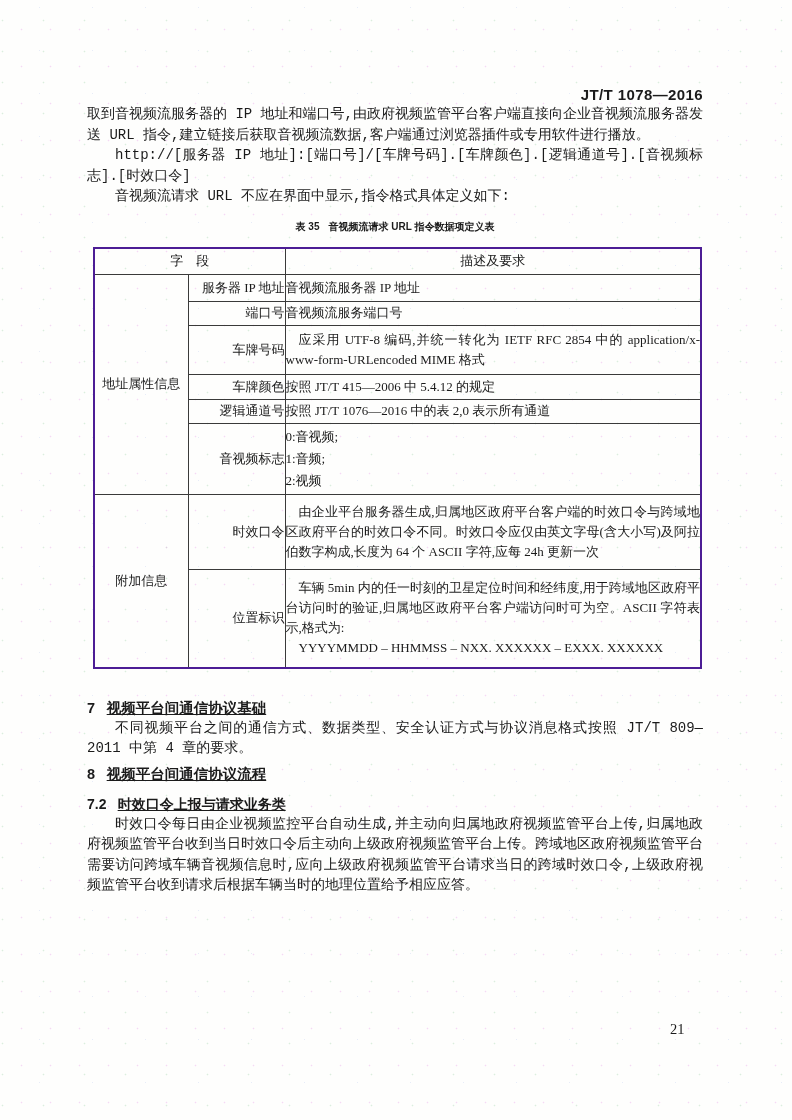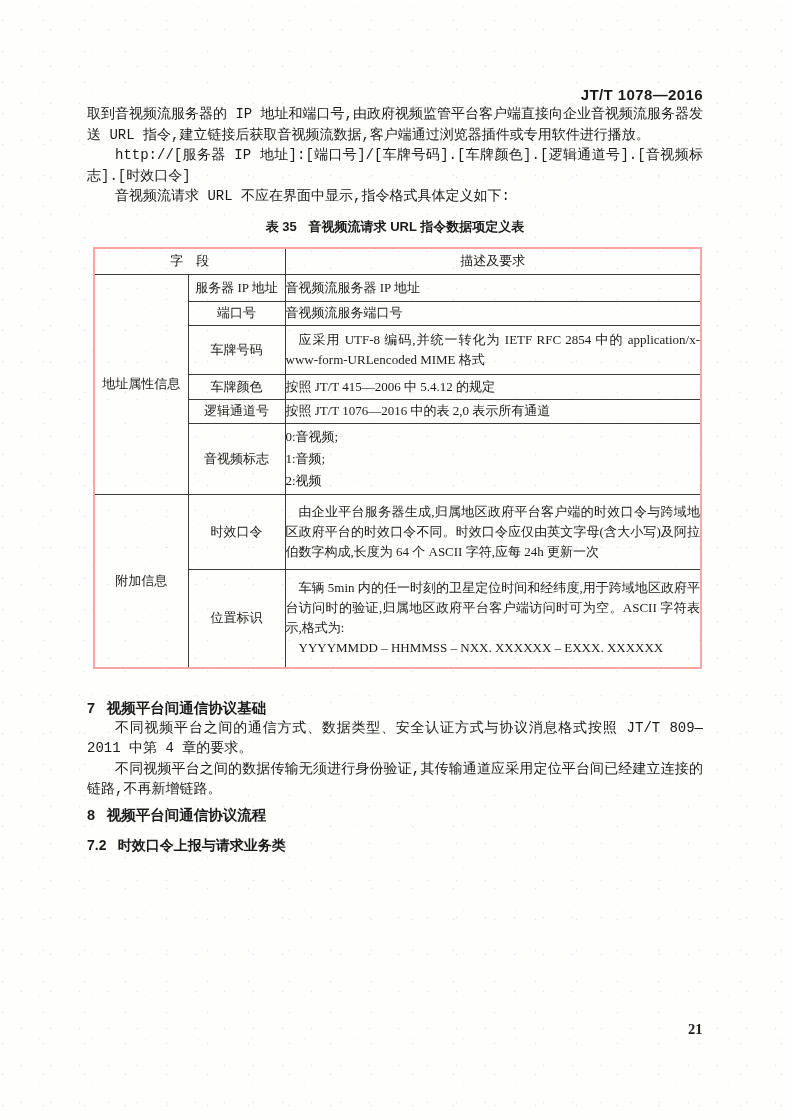--- a/index.html
+++ b/index.html
@@ -37,79 +37,78 @@
     font-family: Liberation Mono, monospace;
   }
   p.indent { text-indent: 2em; }
   .mt16 { margin-top: 16px; }
 
   .caption {
     margin-top: 11px;
     text-align: center;
     font-family: "Liberation Sans", "DejaVu Sans", sans-serif;
     font-weight: bold;
-    font-size: 13px;
+    font-size: 10px;
     line-height: 18px;
   }
   .cap-gap { margin-left: 0.9em; }
 
   table.t35 {
     margin-top: 11px;
     margin-left: 6px;
     border-collapse: collapse;
     table-layout: fixed;
     width: 607px;
     font-size: 13px;
-    border: 2px solid #fca5a5;
+    border: 2px solid #4c1d95;
   }
   table.t35 th, table.t35 td {
     border: 1px solid #3a3a3a;
     padding: 0;
     vertical-align: middle;
   }
   table.t35 tr.thead-row th {
     height: 25px;
     font-weight: normal;
     text-align: center;
     font-size: 13px;
   }
   td.group { text-align: center; }
-  td.field { padding-left: 12px; text-align: center; }
+  td.field { padding-left: 12px; text-align: right; }
   td.desc  { padding-left: 10px; padding-right: 10px; line-height: 20px; }
   td.desc .cell-para { display: block; text-indent: 1em; text-align: justify; }
   td.desc .cell-line { display: block; line-height: 22px; }
   td.desc .cell-format { display: block; text-indent: 1em; }
   tr.rh26 td { height: 26px; }
   tr.rh23 td { height: 23px; }
   tr.rh48 td { height: 48px; }
   tr.rh24 td { height: 24px; }
   tr.rh70 td { height: 70px; }
   tr.rh74 td { height: 74px; }
   tr.rh97 td { height: 97px; }
 
   .sec-h {
     font-family: "Liberation Sans", "DejaVu Sans", sans-serif;
     font-weight: bold;
     font-size: 14.5px;
     line-height: 19px;
   }
-  .sec-h .ht { margin-left: 0.8em; }
+  .sec-h .ht { margin-left: 0.8em; text-decoration: underline; }
   .h-s7  { margin-top: 30px; }
   .p-s7a { margin-top: 21px; }
   .p-s7b { margin-top: 2px; }
   .h-s8  { margin-top: 6px; }
   .h-s81 { margin-top: 11px; font-size: 14px; }
   .p-s81 { margin-top: 16px; }
 
   .page-number {
     position: absolute;
-    left: 688px; top: 1021px;
+    left: 670px; top: 1021px;
     font-size: 14.5px;
     line-height: 17px;
-    font-weight: bold;
   }
 </style>
 </head>
 <body>
 
 <div class="page">
   <div class="content">
 
     <div class="doc-header">JT/T 1078—2016</div>
 
@@ -177,25 +176,25 @@
             <span class="cell-format">YYYYMMDD – HHMMSS – NXX. XXXXXX – EXXX. XXXXXX</span>
           </td>
         </tr>
       </tbody>
     </table>
 
     <div class="sec-h h-s7">
       <span>7</span><span class="ht">视频平台间通信协议基础</span>
     </div>
     <p class="body-p indent p-s7a">不同视频平台之间的通信方式、数据类型、安全认证方式与协议消息格式按照 JT/T 809—2011 中第 4 章的要求。</p>
-    <p class="body-p indent p-s7b">不同视频平台之间的数据传输无须进行身份验证,其传输通道应采用定位平台间已经建立连接的链路,不再新增链路。</p>
 
     <div class="sec-h h-s8">
       <span>8</span><span class="ht">视频平台间通信协议流程</span>
     </div>
     <div class="sec-h h-s81">
       <span>7.2</span><span class="ht">时效口令上报与请求业务类</span>
     </div>
+    <p class="body-p indent p-s81">时效口令每日由企业视频监控平台自动生成,并主动向归属地政府视频监管平台上传,归属地政府视频监管平台收到当日时效口令后主动向上级政府视频监管平台上传。跨域地区政府视频监管平台需要访问跨域车辆音视频信息时,应向上级政府视频监管平台请求当日的跨域时效口令,上级政府视频监管平台收到请求后根据车辆当时的地理位置给予相应应答。</p>
 
   </div>
 
   <div class="page-number">21</div>
 </div>
 
 </body></html>

